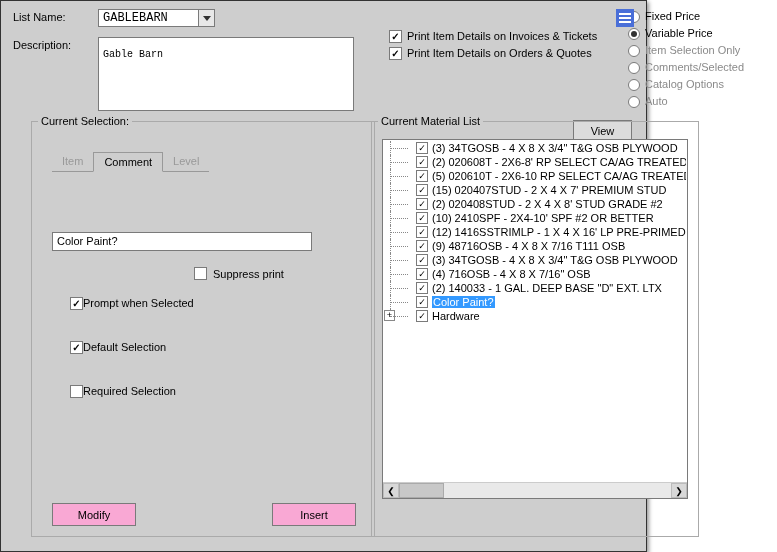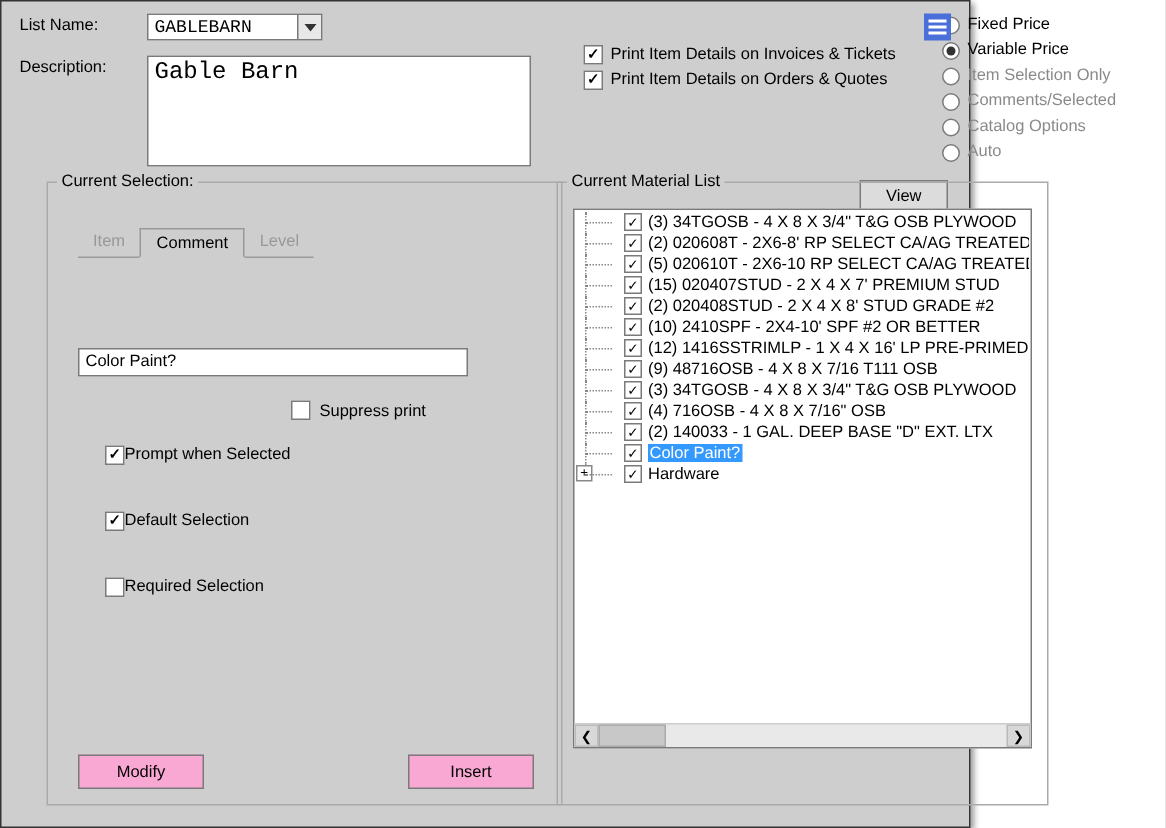--- a/index.html
+++ b/index.html
@@ -67,23 +67,23 @@
     border-top: 5px solid #333;
   }
   .desc-box {
     position: absolute;
     top: 28px;
     left: 85px;
     width: 256px;
     height: 74px;
     background: #fff;
     border: 1px solid #7a7a7a;
-    padding: 1px 4px;
+    padding: 11px 4px;
     font-family: "Courier New", monospace;
-    font-size: 16px;
+    font-size: 10px;
   }
   .print-opts {
     position: absolute;
     top: 0;
     left: 376px;
     width: 230px;
     margin-top: 20px;
   }
   .chk-row {
     display: flex;

